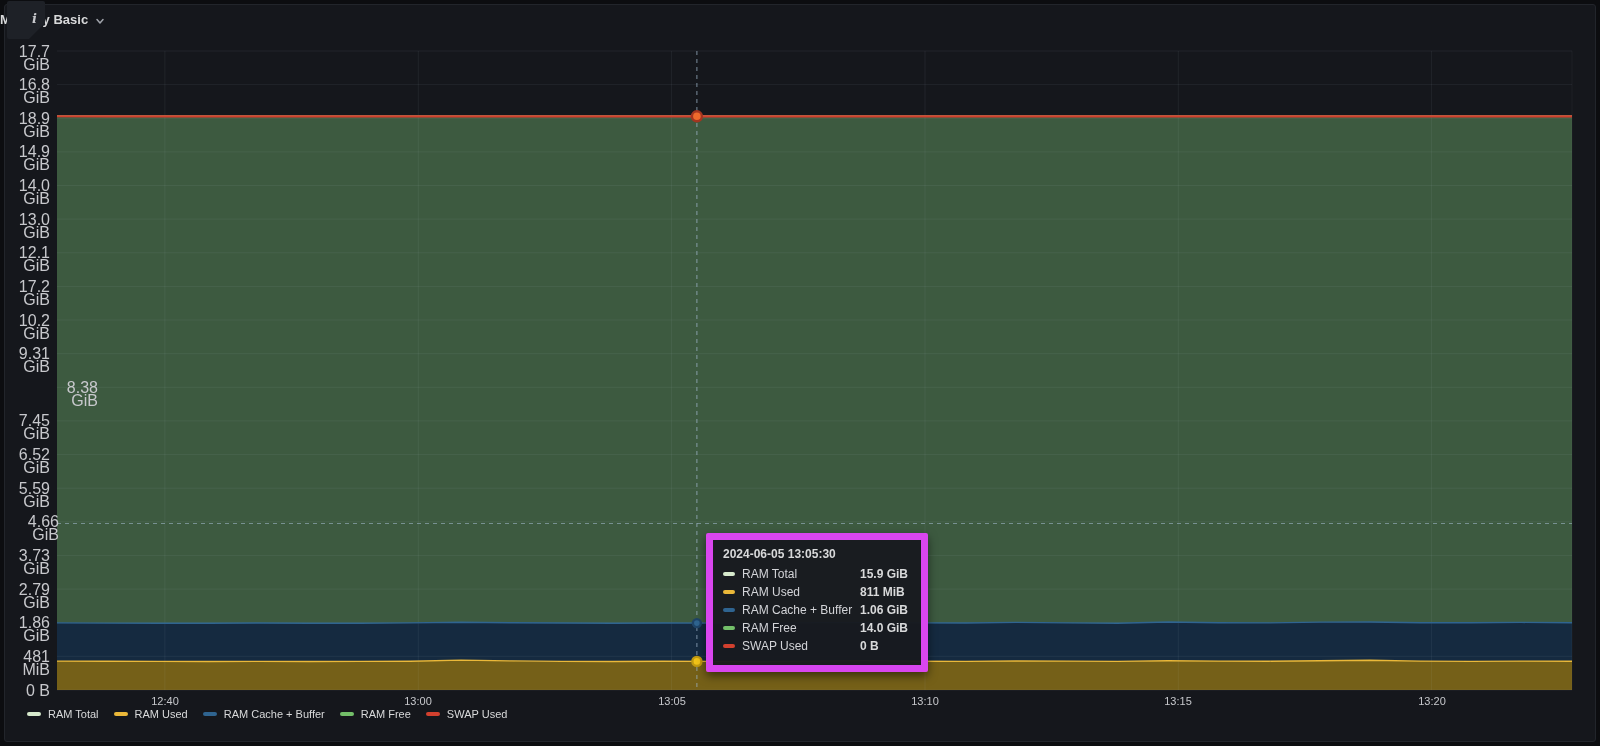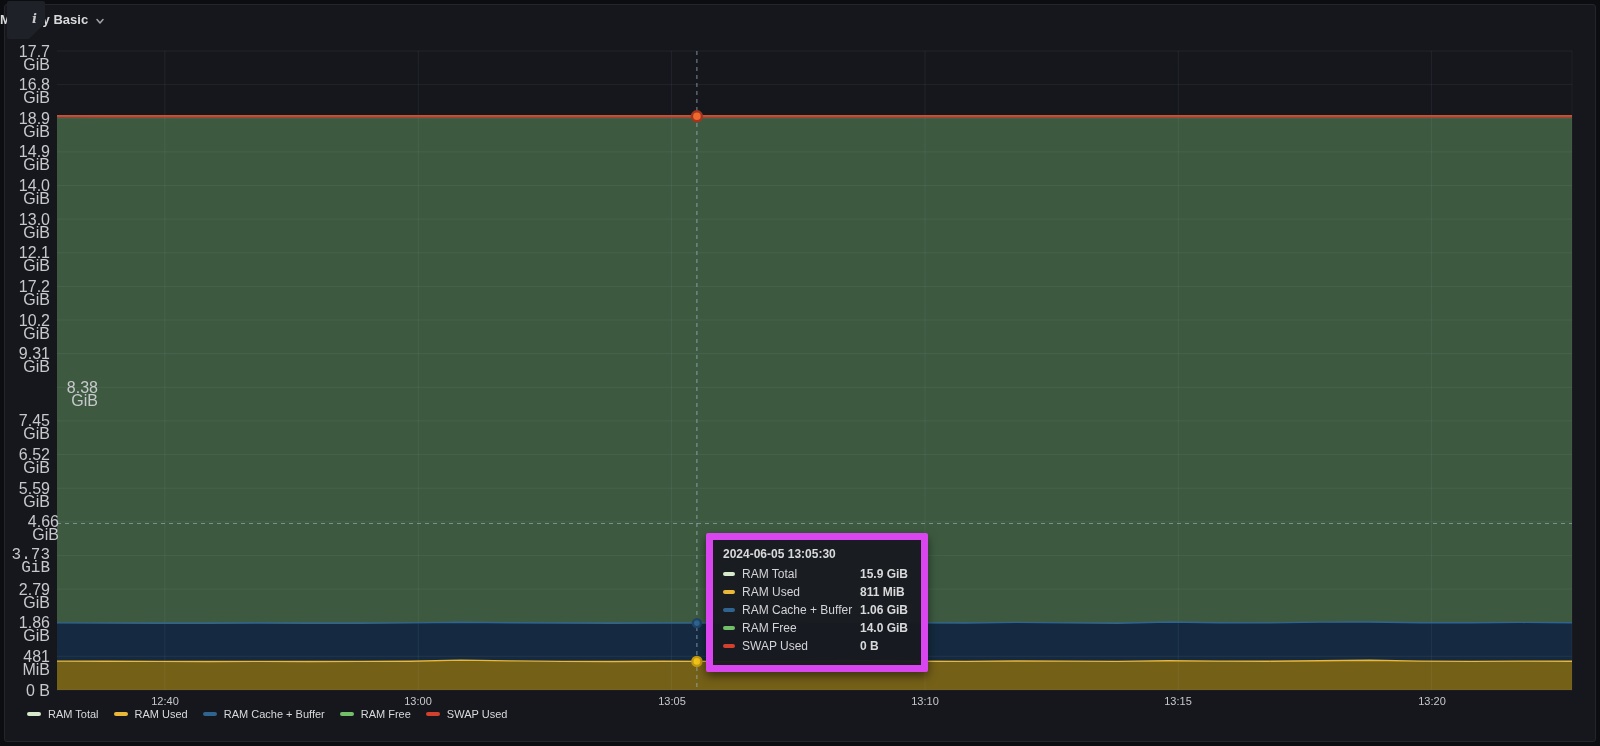--- a/index.html
+++ b/index.html
@@ -80,21 +80,21 @@
     <circle cx="696.9" cy="116.3" r="5" fill="#ED6A2C" stroke="#A33520" stroke-width="2.4"></circle>
     <circle cx="696.9" cy="623.1" r="4" fill="#2F6490" stroke="#1F4468" stroke-width="2.4"></circle>
     <circle cx="696.9" cy="661.4" r="4.5" fill="#F2C318" stroke="#C29A10" stroke-width="2.4"></circle>
   </svg>
 
 <div id="yaxis">
     <div class="ylabel" style="top: 684px;">0 B</div>
     <div class="ylabel" style="top: 650px;">481 MiB</div>
     <div class="ylabel" style="top: 616px;">1.86 GiB</div>
     <div class="ylabel" style="top: 583px;">2.79 GiB</div>
-    <div class="ylabel" style="top: 549px; font-family: Liberation Mono, monospace;">3.73 GiB</div>
+    <div class="ylabel" style="top: 549px;">3.73 GiB</div>
     <div class="ylabel" style="top: 515px; padding-left: 9px;">4.66 GiB</div>
     <div class="ylabel" style="top: 482px;">5.59 GiB</div>
     <div class="ylabel" style="top: 448px;">6.52 GiB</div>
     <div class="ylabel" style="top: 414px;">7.45 GiB</div>
     <div class="ylabel" style="top: 381px; padding-left: 48px;">8.38 GiB</div>
     <div class="ylabel" style="top: 347px;">9.31 GiB</div>
     <div class="ylabel" style="top: 314px;">10.2 GiB</div>
     <div class="ylabel" style="top: 280px;">17.2 GiB</div>
     <div class="ylabel" style="top: 246px;">12.1 GiB</div>
     <div class="ylabel" style="top: 213px;">13.0 GiB</div>

